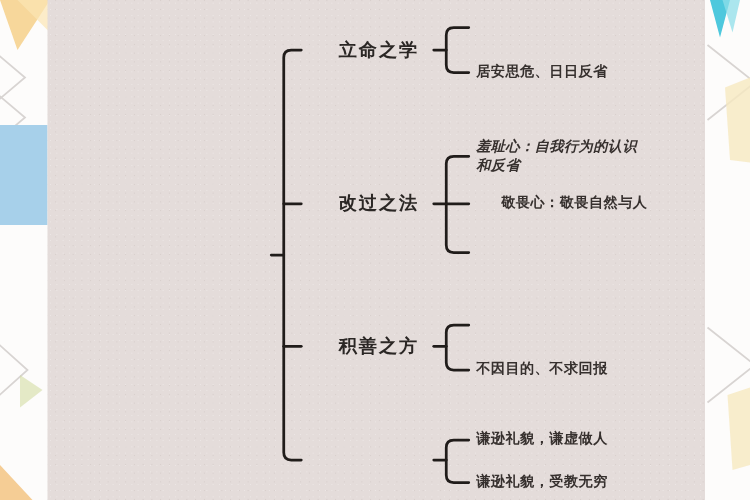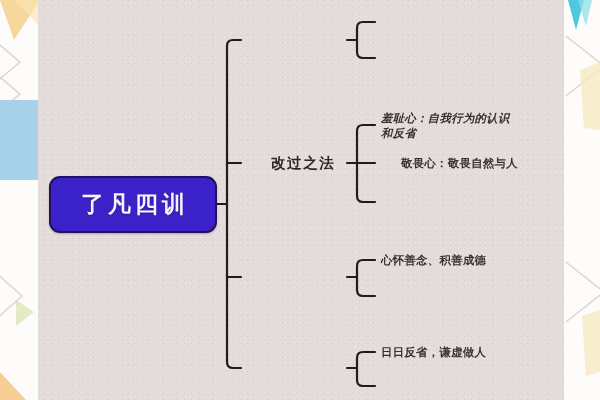--- a/index.html
+++ b/index.html
@@ -149,28 +149,29 @@
     <path d="M375,125 L363,125 Q357,125 357,131 L357,196 Q357,202 363,202 L375,202"></path>
     <path d="M357,163 L375,163"></path>
 
     <path d="M347,277 L357,277"></path>
     <path d="M375,260 L363,260 Q357,260 357,266 L357,290 Q357,296 363,296 L375,296"></path>
 
     <path d="M347,368 L357,368"></path>
     <path d="M375,352 L363,352 Q357,352 357,358 L357,380 Q357,386 363,386 L375,386"></path>
   </svg>
 
-  <div class="root-node">
-    <span class="root-label">了凡四训</span>
-  </div>
 
+  <div class="branch-label" style="left:271px; top:40px;">立命之学</div>
   <div class="branch-label" style="left:271px; top:163px;">改过之法</div>
+  <div class="branch-label" style="left:271px; top:277px;">积善之方</div>
 
+  <div class="leaf-label mid" style="left:381px; top:58px;">居安思危、日日反省</div>
 
   <div class="leaf-label" style="left:381px; top:111px;font-style:italic;">羞耻心：自我行为的认识
 和反省</div>
   <div class="leaf-label mid" style="left:401px; top:163px;">敬畏心：敬畏自然与人</div>
 
-  <div class="leaf-label mid" style="left:381px; top:260px;">心怀善念、积善成德</div>
+  <div class="leaf-label mid" style="left:381px; top:296px;">不因目的、不求回报</div>
 
-  <div class="leaf-label mid" style="left:381px; top:352px;">日日反省，谦虚做人</div>
+  <div class="leaf-label mid" style="left:381px; top:352px;">谦逊礼貌，谦虚做人</div>
+  <div class="leaf-label mid" style="left:381px; top:386px;">谦逊礼貌，受教无穷</div>
 
 </div>
 
 </body></html>

